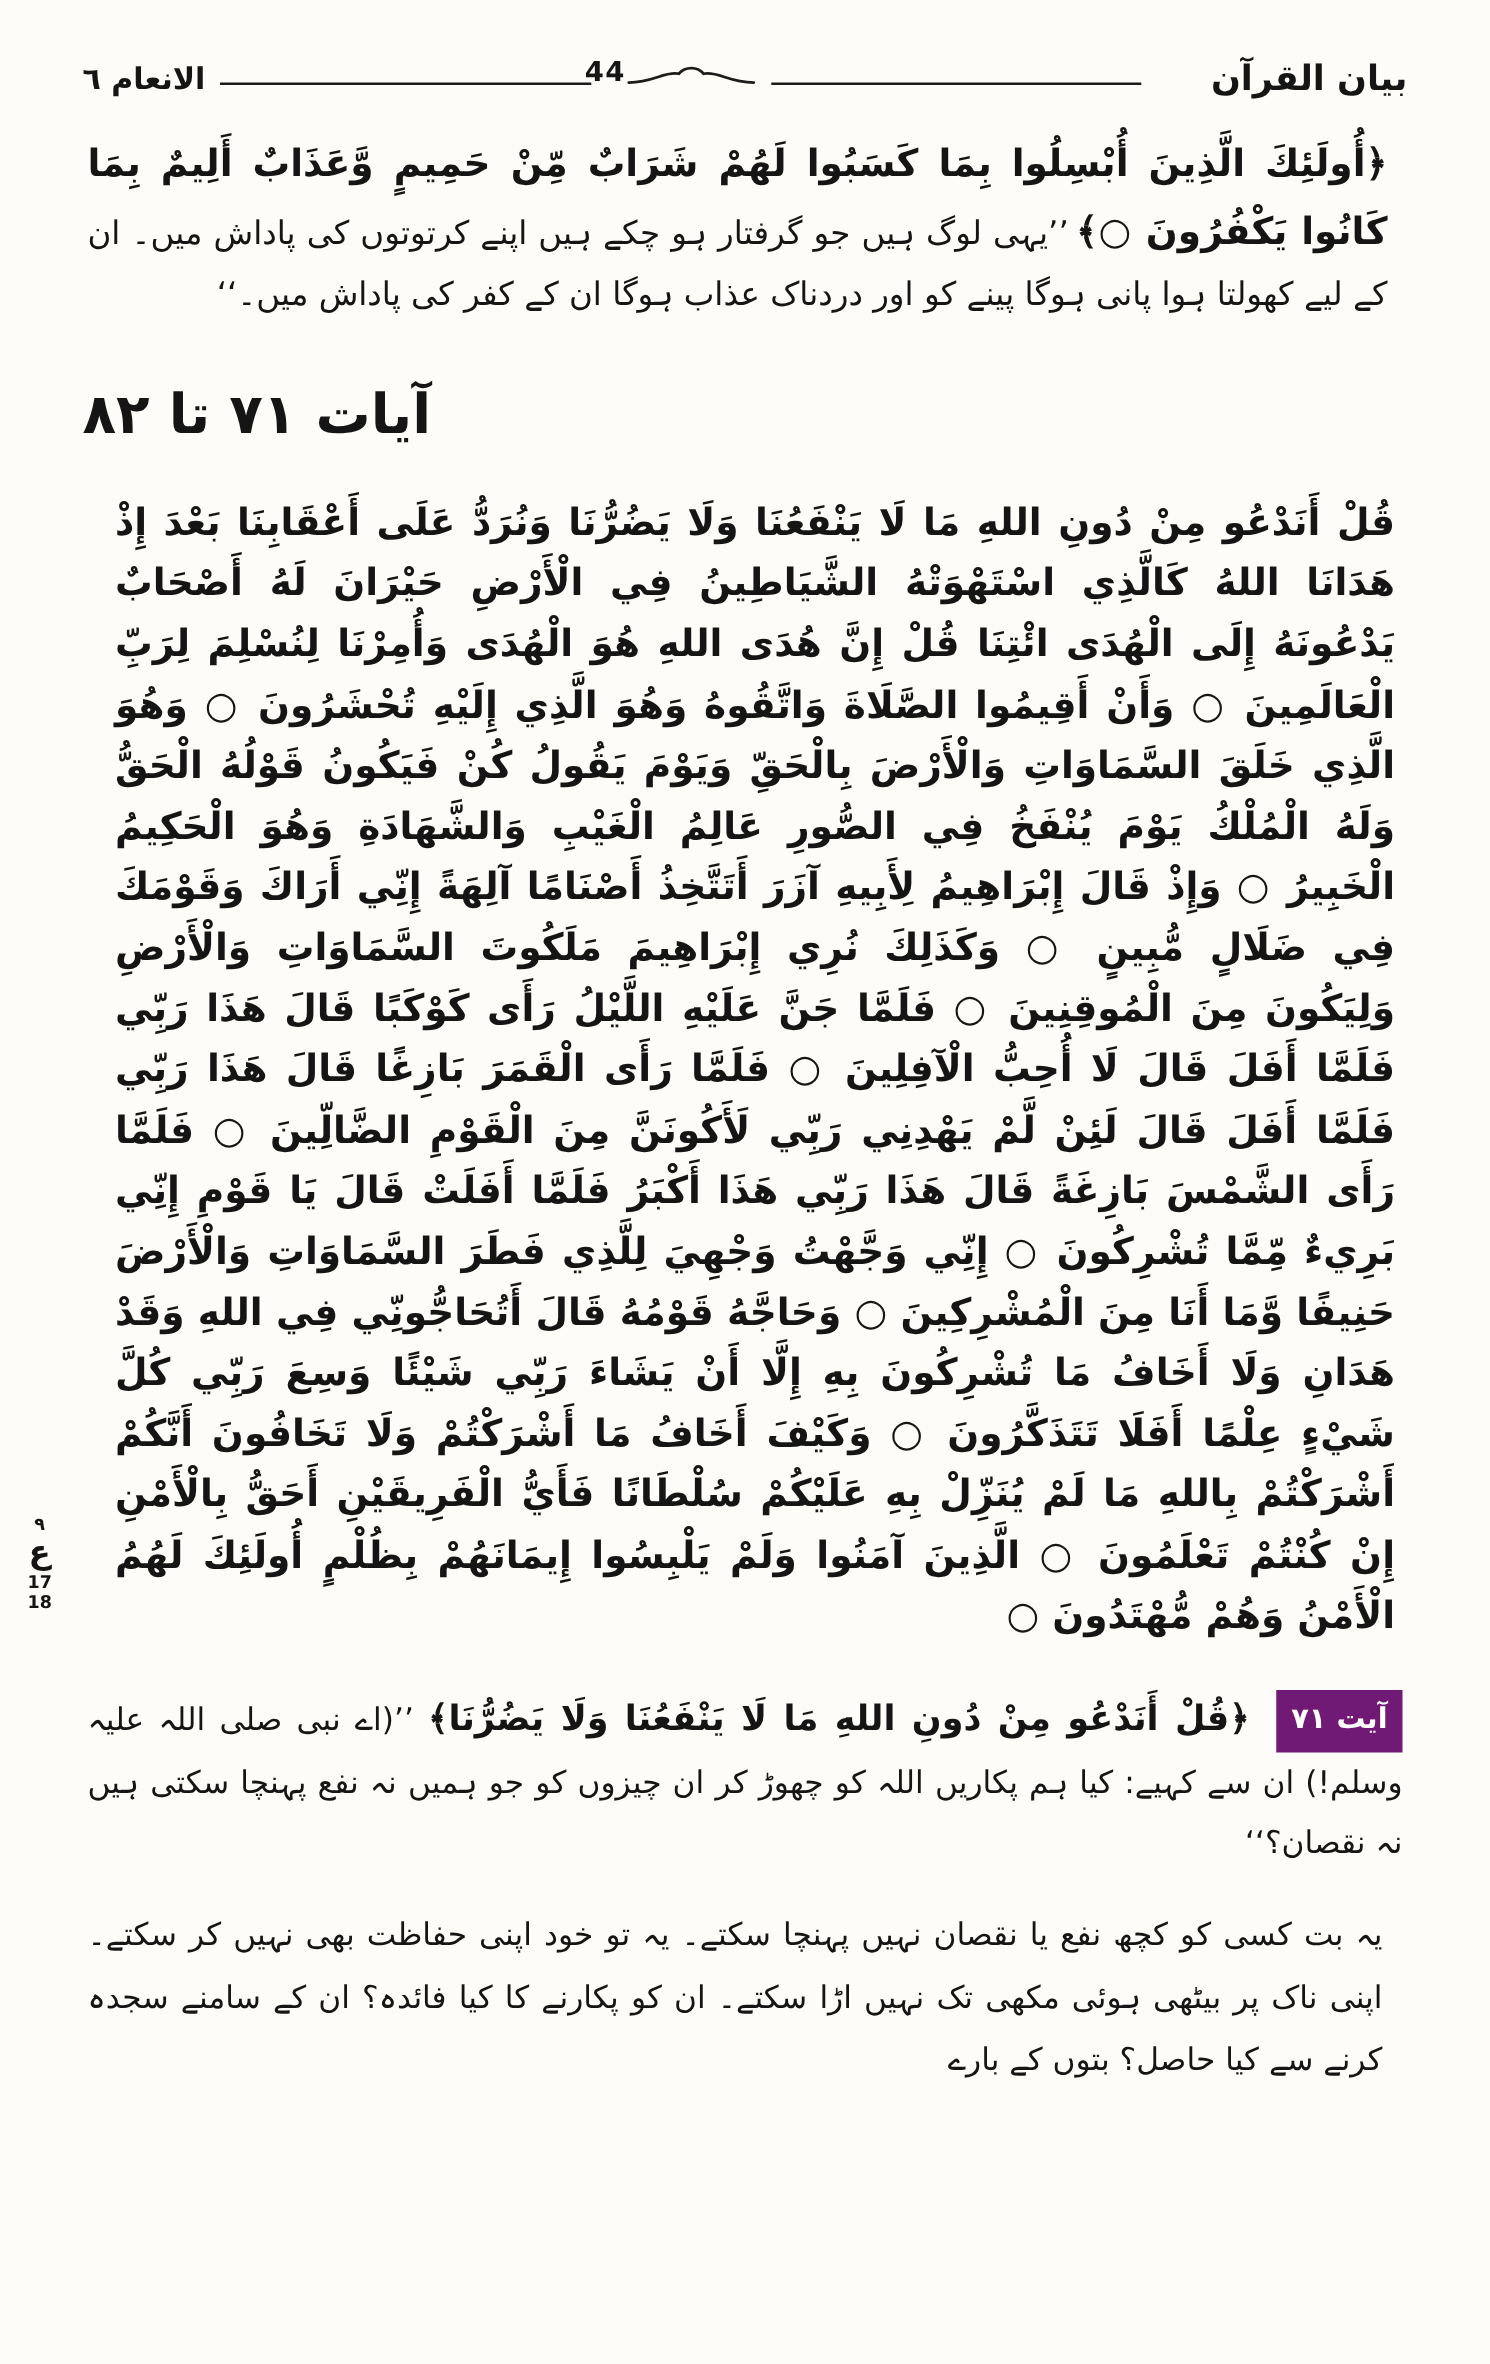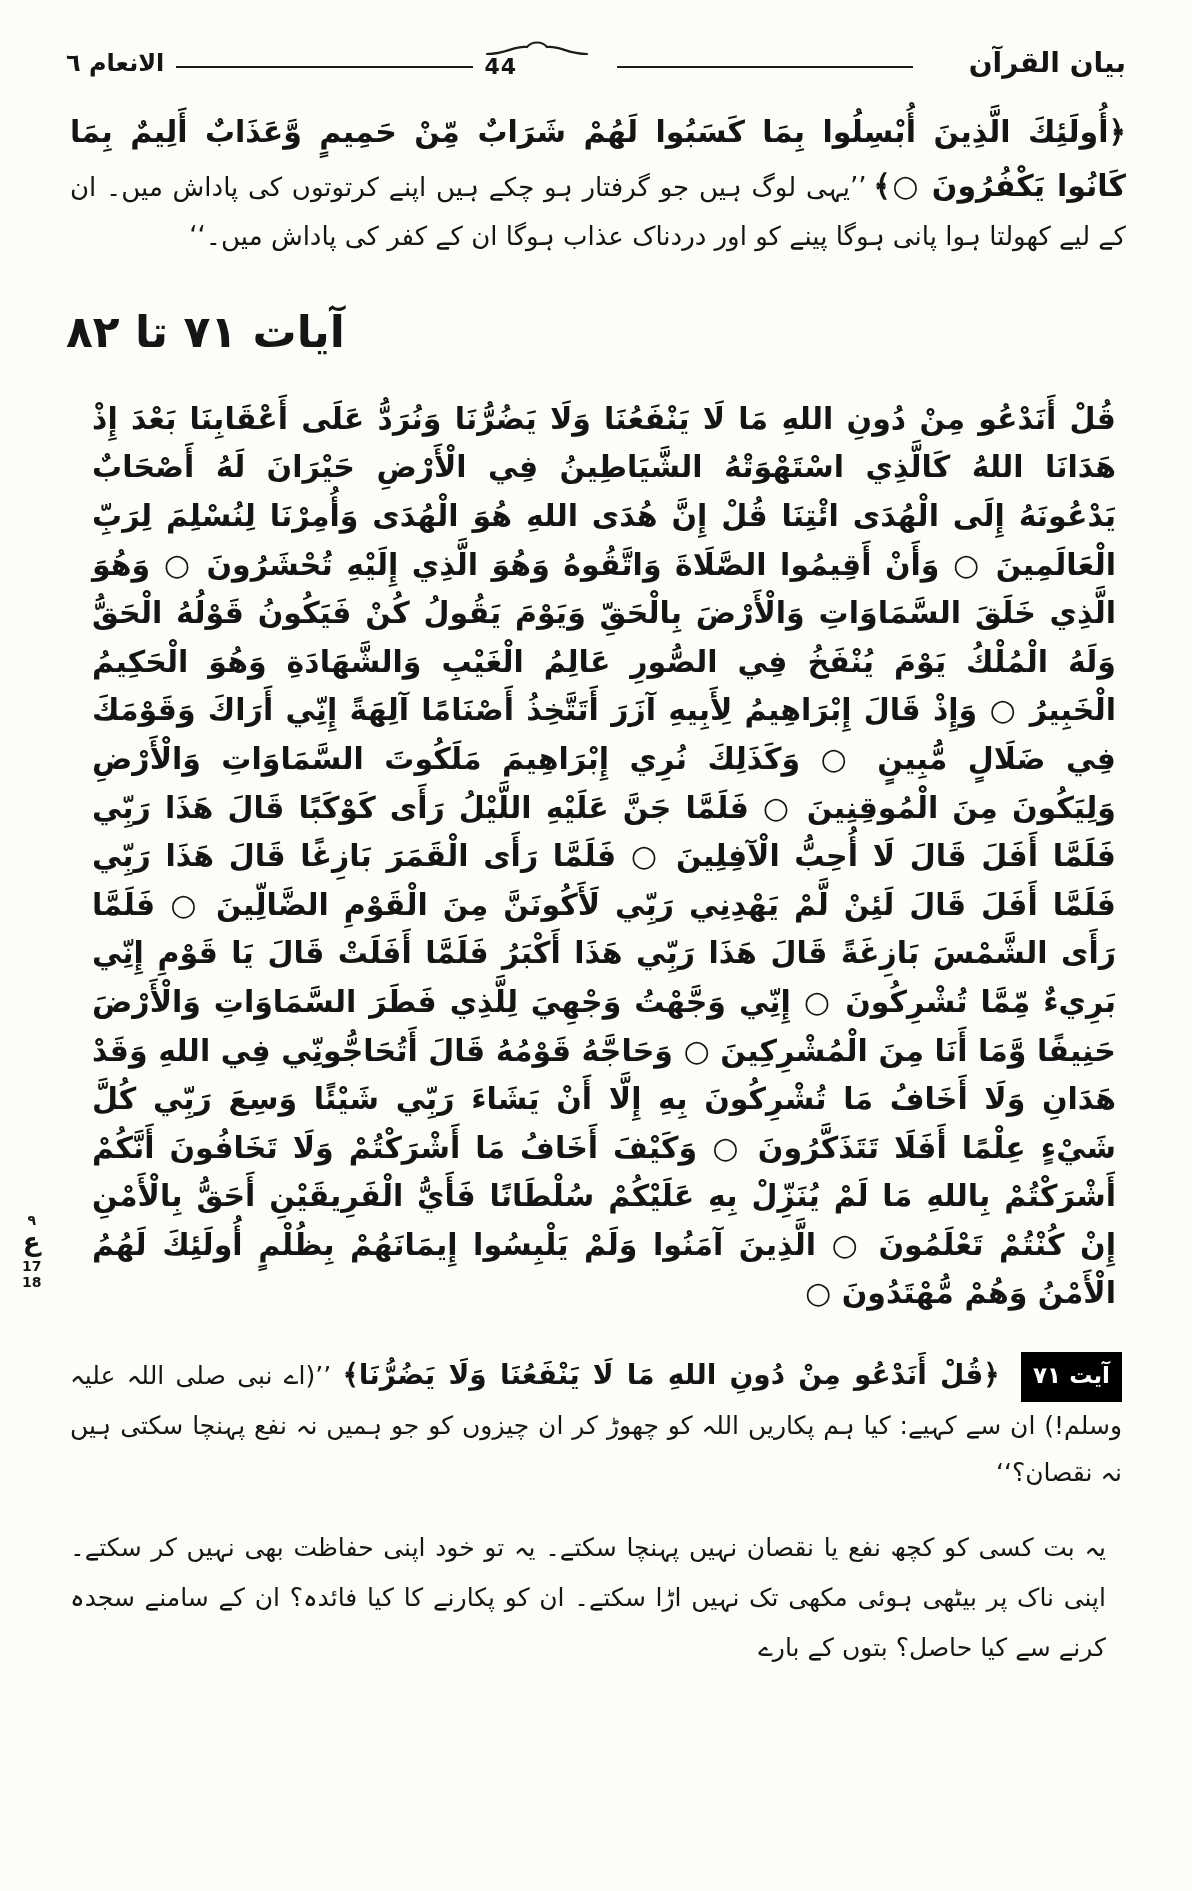--- a/index.html
+++ b/index.html
@@ -13,43 +13,43 @@
     box-sizing:border-box;
     padding:46px 66px 0 66px;
     overflow:hidden;
     direction:rtl;
   }
   
   .scan-header{display:flex;align-items:center;gap:12px;}
   .book-title{font-size:28px;font-weight:bold;white-space:nowrap;margin-left:44px;}
   .surah-label{font-size:24px;font-weight:bold;white-space:nowrap;}
   .rule{flex:1;height:0;border-top:2px solid #1c1c1c;margin-top:8px;}
-  .ornament{display:flex;flex-direction:column;align-items:flex-end;width:120px;margin-top:-6px;}
+  .ornament{display:flex;flex-direction:row;align-items:center;width:120px;margin-top:-6px;}
   .ornament svg{display:block;}
   .page-num{font-size:22px;font-weight:bold;letter-spacing:1px;direction:ltr;margin-top:-2px;}
   
-  .intro{margin:26px 0 0 4px;text-align:justify;line-height:1.8;}
+  .intro{margin:26px 16px 0 4px;text-align:justify;line-height:1.8;}
   .intro .ar{font-weight:bold;font-size:30px;}
   .intro .ur{font-size:26px;}
   
   .section-heading{text-align:left;font-size:44px;font-weight:bold;margin:46px 0 38px 0;}
   
   .quran{
     font-size:30px;font-weight:bold;
     line-height:1.62;text-align:justify;
     margin:0 10px 0 26px;
   }
   
   .margin-marker{position:absolute;left:22px;top:1212px;text-align:center;line-height:1.15;}
   .margin-marker .num{display:block;font-size:14px;font-weight:bold;}
   .margin-marker .glyph{display:block;font-size:26px;font-weight:bold;}
   
   .tafsir{margin:30px 4px 0 4px;text-align:justify;font-size:25px;line-height:1.9;}
   .ayah-badge{
-    background:#000000;color:#ffffff;
+    background:#701a75;color:#ffffff;
     display:inline-block;padding:2px 12px 4px 12px;
     font-size:23px;font-weight:bold;margin-left:10px;
     vertical-align:middle;
   }
   .tafsir .quote{font-weight:bold;font-size:28px;}
   .commentary{margin:26px 20px 0 4px;text-align:justify;font-size:25px;line-height:2.0;}
 </style>
 </head>
 <body>
 

